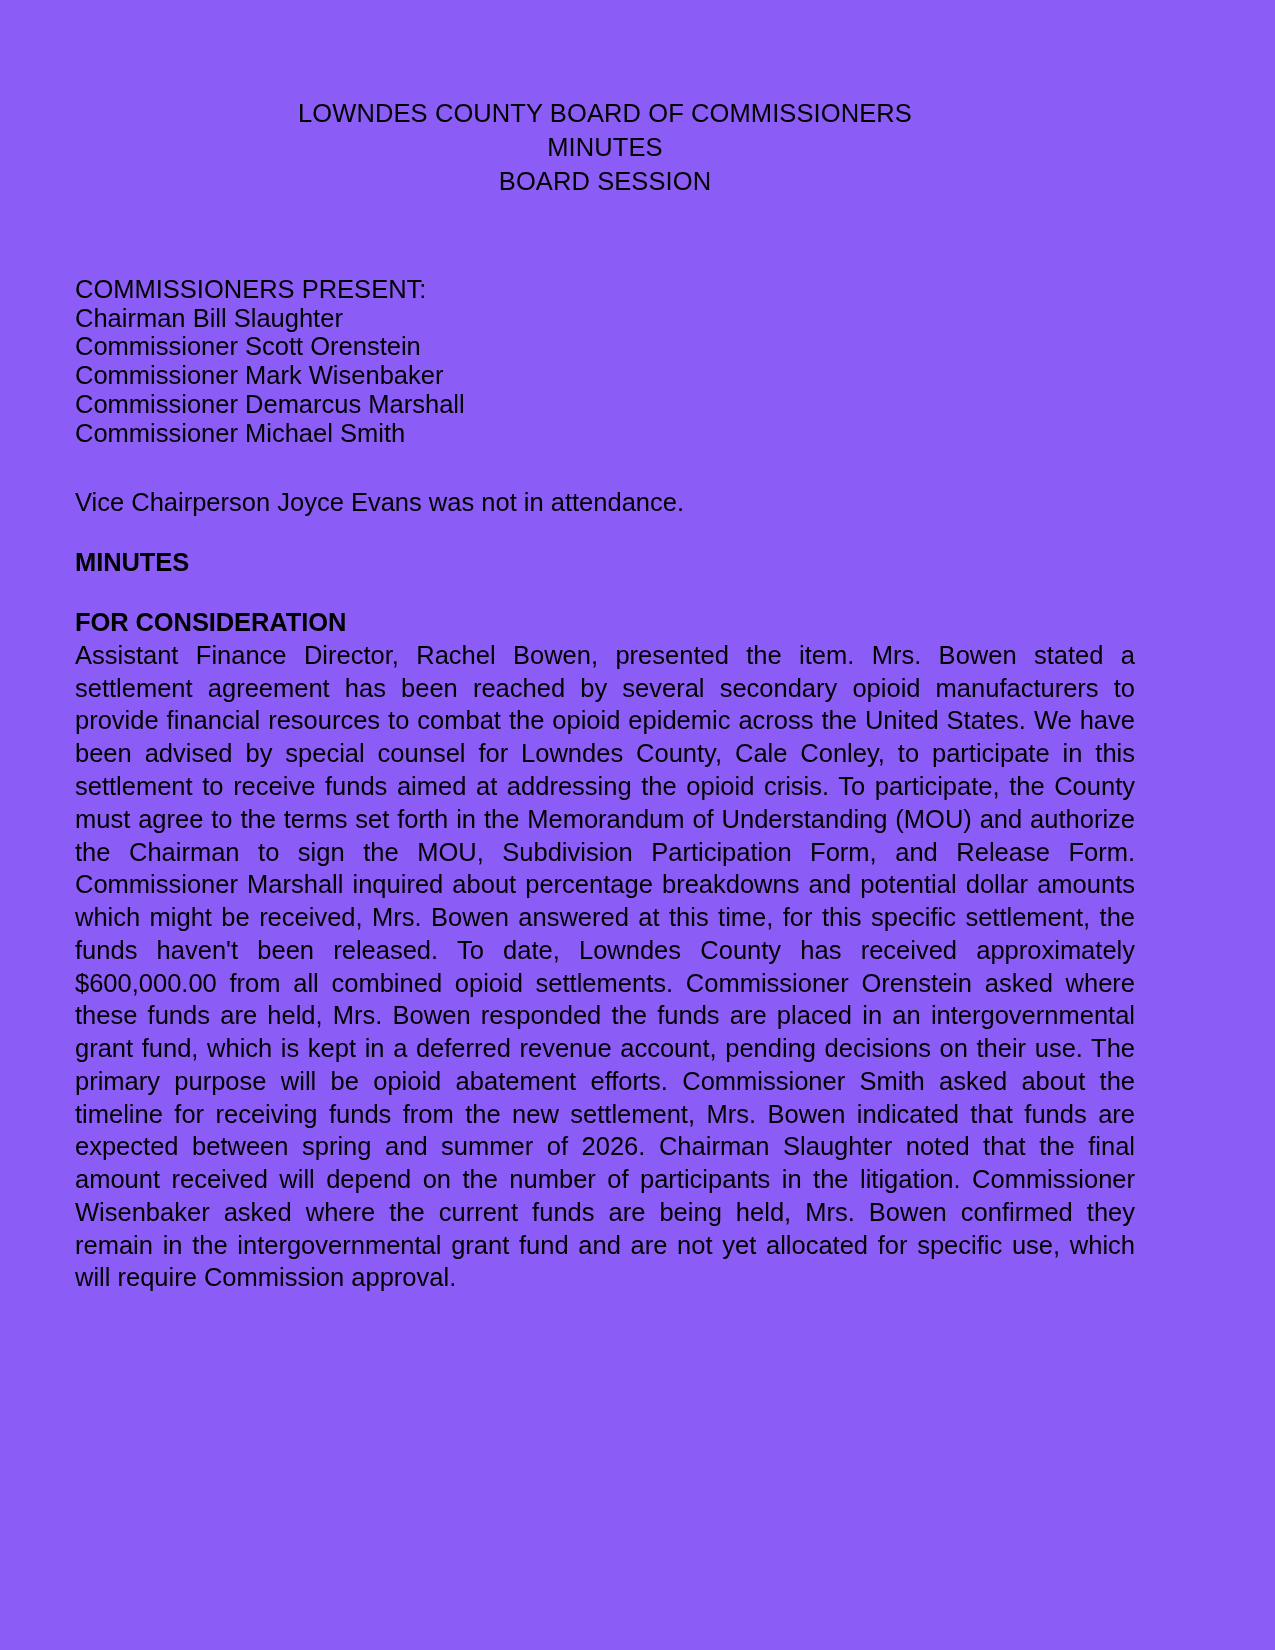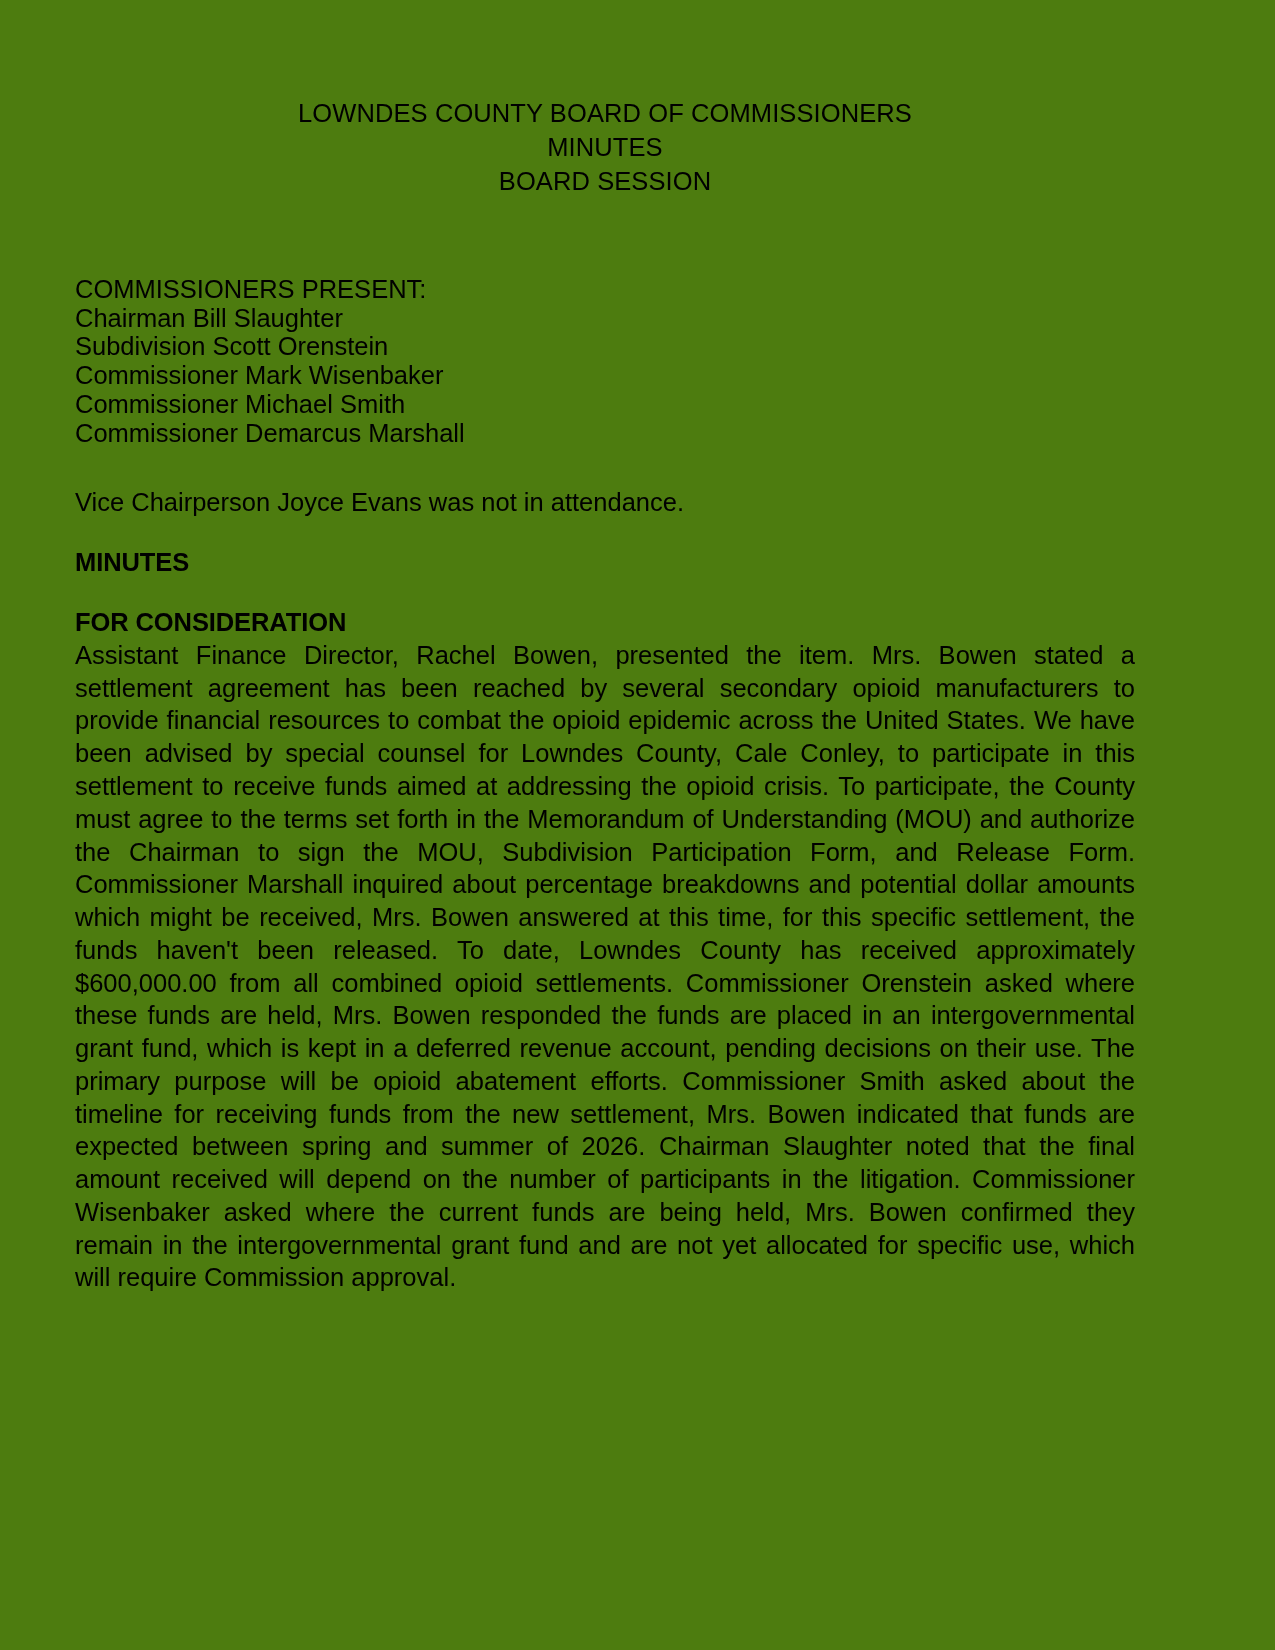--- a/index.html
+++ b/index.html
@@ -10,21 +10,21 @@
   }
   body {
     font-family: "Liberation Sans", sans-serif;
     color: #000000;
   }
   .page {
     position: relative;
     width: 1275px;
     height: 1650px;
     margin: 0 auto;
-    background: #4d7c0f;
+    background: #8b5cf6;
     box-sizing: border-box;
     padding: 0;
     overflow: hidden;
   }
   .content {
     position: absolute;
     left: 75px;
     top: 0;
     width: 1060px;
   }
@@ -82,24 +82,24 @@
 
     <div class="header-block">
       <div class="header-line">LOWNDES COUNTY BOARD OF COMMISSIONERS</div>
       <div class="header-line">MINUTES</div>
       <div class="header-line">BOARD SESSION</div>
     </div>
 
     <div class="present-block">
       <div class="present-line">COMMISSIONERS PRESENT:</div>
       <div class="present-line">Chairman Bill Slaughter</div>
-      <div class="present-line">Subdivision Scott Orenstein</div>
+      <div class="present-line">Commissioner Scott Orenstein</div>
       <div class="present-line">Commissioner Mark Wisenbaker</div>
+      <div class="present-line">Commissioner Demarcus Marshall</div>
       <div class="present-line">Commissioner Michael Smith</div>
-      <div class="present-line">Commissioner Demarcus Marshall</div>
     </div>
 
     <div class="plain-para">Vice Chairperson Joyce Evans was not in attendance.</div>
 
 
     <div class="section-heading">MINUTES</div>
 
 
     <div class="section-heading">FOR CONSIDERATION</div>
 

